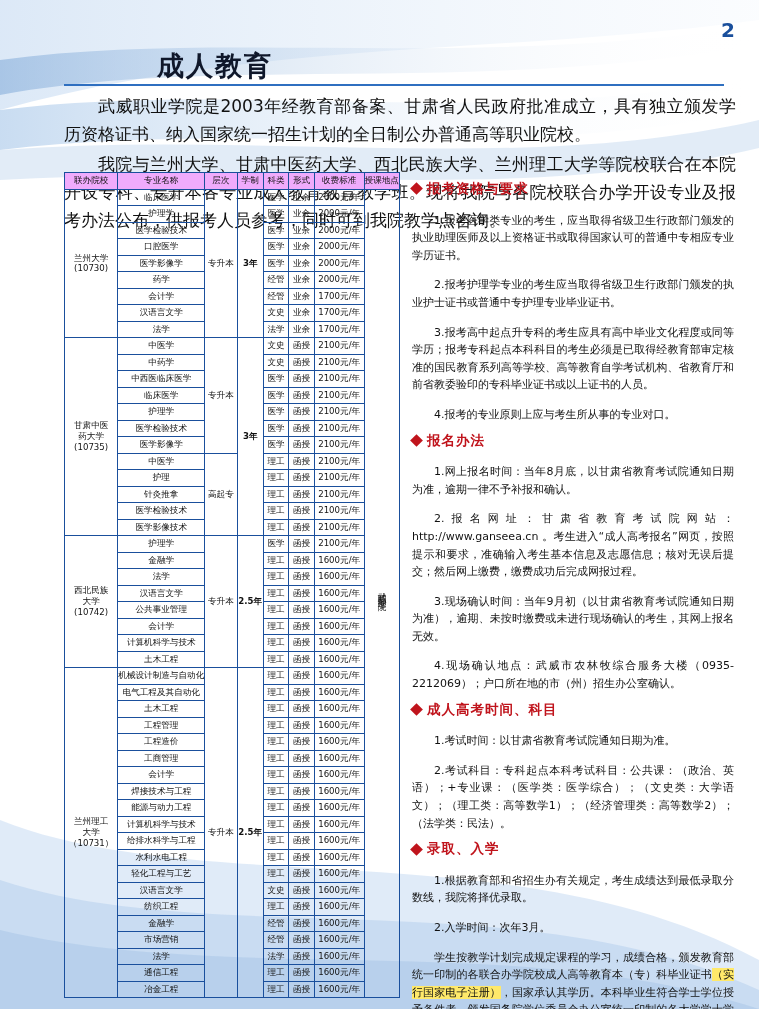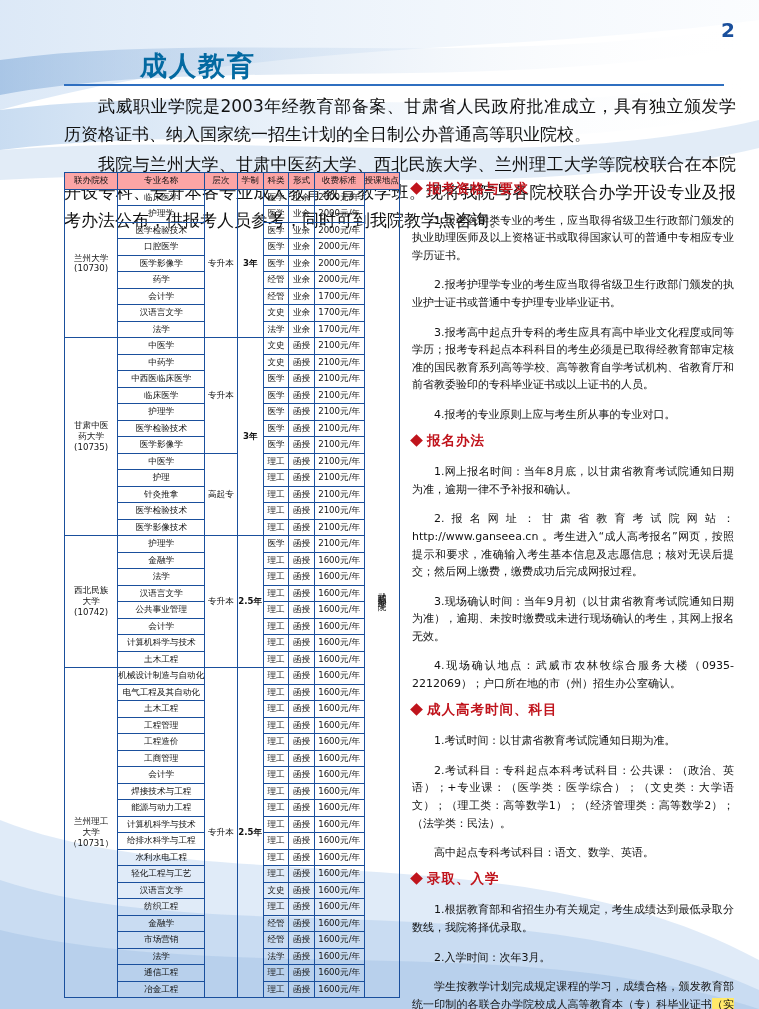--- a/index.html
+++ b/index.html
@@ -10,22 +10,22 @@
     position:relative;overflow:hidden;
     color:#111;
   }
   
   .bg-swoosh{position:absolute;left:0;top:0;width:759px;height:1009px;pointer-events:none;}
   .page-num{
     position:absolute;right:24px;top:18px;
     font-size:20px;color:#1a4f9c;font-weight:bold;
   }
   .title{
-    position:absolute;left:140px;top:48px;
-    font-size:27px;font-weight:bold;color:#0369a1;
+    position:absolute;left:157px;top:48px;
+    font-size:27px;font-weight:bold;color:#0f172a;
     letter-spacing:2px;
     font-family:"DejaVu Sans","Liberation Sans",sans-serif;
   }
   .title-rule{
     position:absolute;left:64px;top:84px;width:660px;height:2px;background:#2f6fc0;
   }
   .intro{
     position:absolute;left:64px;top:92px;width:672px;
     font-size:17px;line-height:1.65;color:#111;text-align:justify;
   }
@@ -40,21 +40,21 @@
   }
   table.main th,table.main td{
     border:1px solid #1a4f9c;
     text-align:center;
     padding:0;
     height:15.5px;
     line-height:15.5px;
     white-space:nowrap;
   }
   table.main thead th{
-    background:#fca5a5;font-weight:normal;font-size:8.6px;
+    background:#f0abfc;font-weight:normal;font-size:8.6px;
   }
   .col-school{width:56px;}
   .col-major{width:86px;}
   .col-level{width:34px;}
   .col-years{width:26px;font-weight:bold;}
   .col-subject{width:28px;}
   .col-form{width:28px;}
   .col-fee{width:52px;}
   .col-site{width:26px;}
   .vert{
@@ -470,21 +470,20 @@
     <p>1.网上报名时间：当年8月底，以甘肃省教育考试院通知日期为准，逾期一律不予补报和确认。</p>
     <p>2.报名网址：甘肃省教育考试院网站：http://www.ganseea.cn 。考生进入“成人高考报名”网页，按照提示和要求，准确输入考生基本信息及志愿信息；核对无误后提交；然后网上缴费，缴费成功后完成网报过程。</p>
     <p>3.现场确认时间：当年9月初（以甘肃省教育考试院通知日期为准），逾期、未按时缴费或未进行现场确认的考生，其网上报名无效。</p>
     <p>4.现场确认地点：武威市农林牧综合服务大楼（0935-2212069）；户口所在地的市（州）招生办公室确认。</p>
     <div class="sec-head">
       <span class="dia"></span>
       <span class="txt">成人高考时间、科目</span>
     </div>
     <p>1.考试时间：以甘肃省教育考试院通知日期为准。</p>
     <p>2.考试科目：专科起点本科考试科目：公共课：（政治、英语）；+专业课：（医学类：医学综合）；（文史类：大学语文）；（理工类：高等数学1）；（经济管理类：高等数学2）；（法学类：民法）。</p>
-    <p>高中起点专科考试科目：语文、数学、英语。</p>
     <div class="sec-head">
       <span class="dia"></span>
       <span class="txt">录取、入学</span>
     </div>
     <p>1.根据教育部和省招生办有关规定，考生成绩达到最低录取分数线，我院将择优录取。</p>
     <p>2.入学时间：次年3月。</p>
     <p>学生按教学计划完成规定课程的学习，成绩合格，颁发教育部统一印制的各联合办学院校成人高等教育本（专）科毕业证书<span class="hl">（实行国家电子注册）</span>，国家承认其学历。本科毕业生符合学士学位授予条件者，颁发国务院学位委员会办公室统一印制的各大学学士学位证书（实行国家电子注册）。</p>
   </div>
 
 </body></html>

